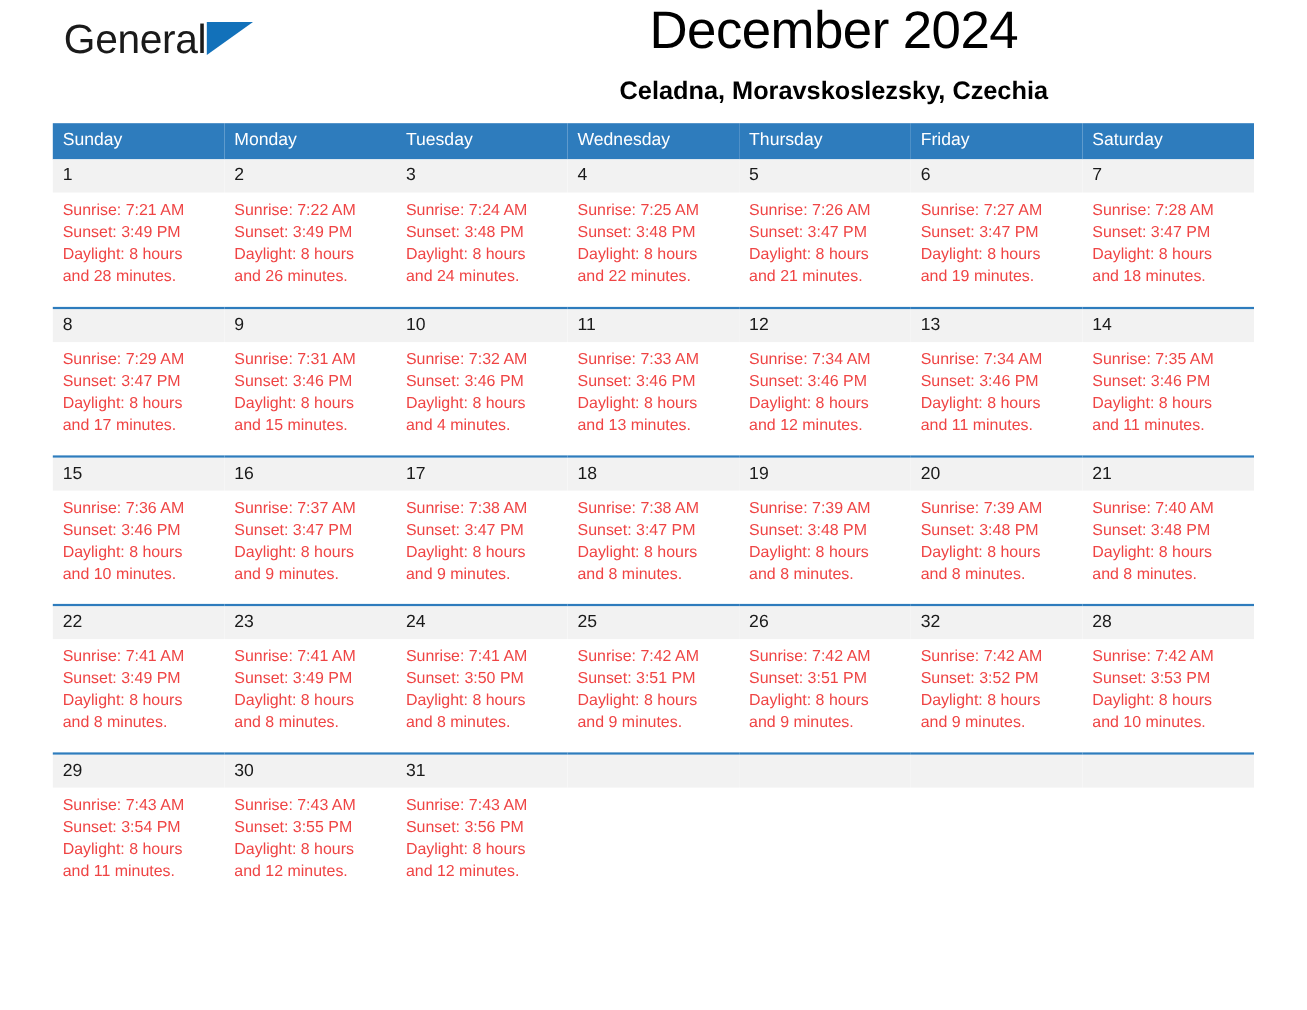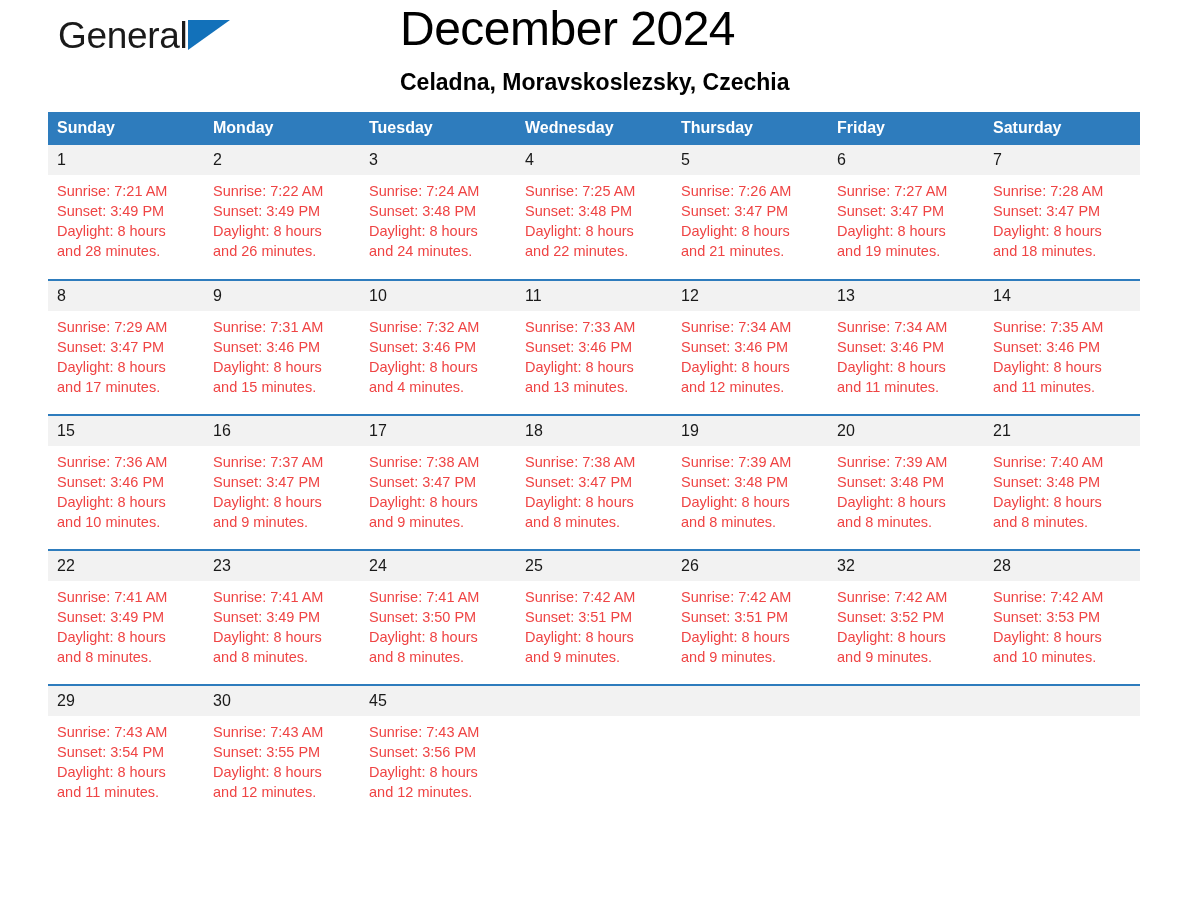--- a/index.html
+++ b/index.html
@@ -56,23 +56,23 @@
     margin-top: -6px;
     margin-left: 78px;
     font-size: 37px;
     line-height: 40px;
     color: #1271ba;
     font-weight: 400;
     letter-spacing: -0.3px;
   }
   .title-block {
     position: absolute;
-    right: 0;
+    right: 12px;
     top: 0;
-    text-align: left;
+    text-align: center;
     width: 740px;
   }
   .month-title {
     font-size: 48px;
     line-height: 58px;
     font-weight: 400;
     color: #000;
     letter-spacing: -0.5px;
   }
   .location {
@@ -87,21 +87,21 @@
   .calendar {
     margin: 4px 48px 0 48px;
     width: 1092px;
     border-collapse: collapse;
     table-layout: fixed;
   }
   .calendar th {
     background: #2e7cbd;
     color: #ffffff;
     font-size: 16px;
-    font-weight: 700;
+    font-weight: 400;
     text-align: left;
     padding: 7px 0 8px 9px;
     border: none;
     height: 32px;
   }
   .week-row { }
   .day-cell {
     width: 156px;
     height: 135px;
     vertical-align: top;
@@ -433,21 +433,21 @@
           <td class="day-cell">
             <div class="daynum">30</div>
             <div class="info">
               <div>Sunrise: 7:43 AM</div>
               <div>Sunset: 3:55 PM</div>
               <div>Daylight: 8 hours</div>
               <div>and 12 minutes.</div>
             </div>
           </td>
           <td class="day-cell">
-            <div class="daynum">45</div>
+            <div class="daynum">31</div>
             <div class="info">
               <div>Sunrise: 7:43 AM</div>
               <div>Sunset: 3:56 PM</div>
               <div>Daylight: 8 hours</div>
               <div>and 12 minutes.</div>
             </div>
           </td>
           <td class="day-cell empty">
             <div class="daynum blank"></div>
             <div class="info">

